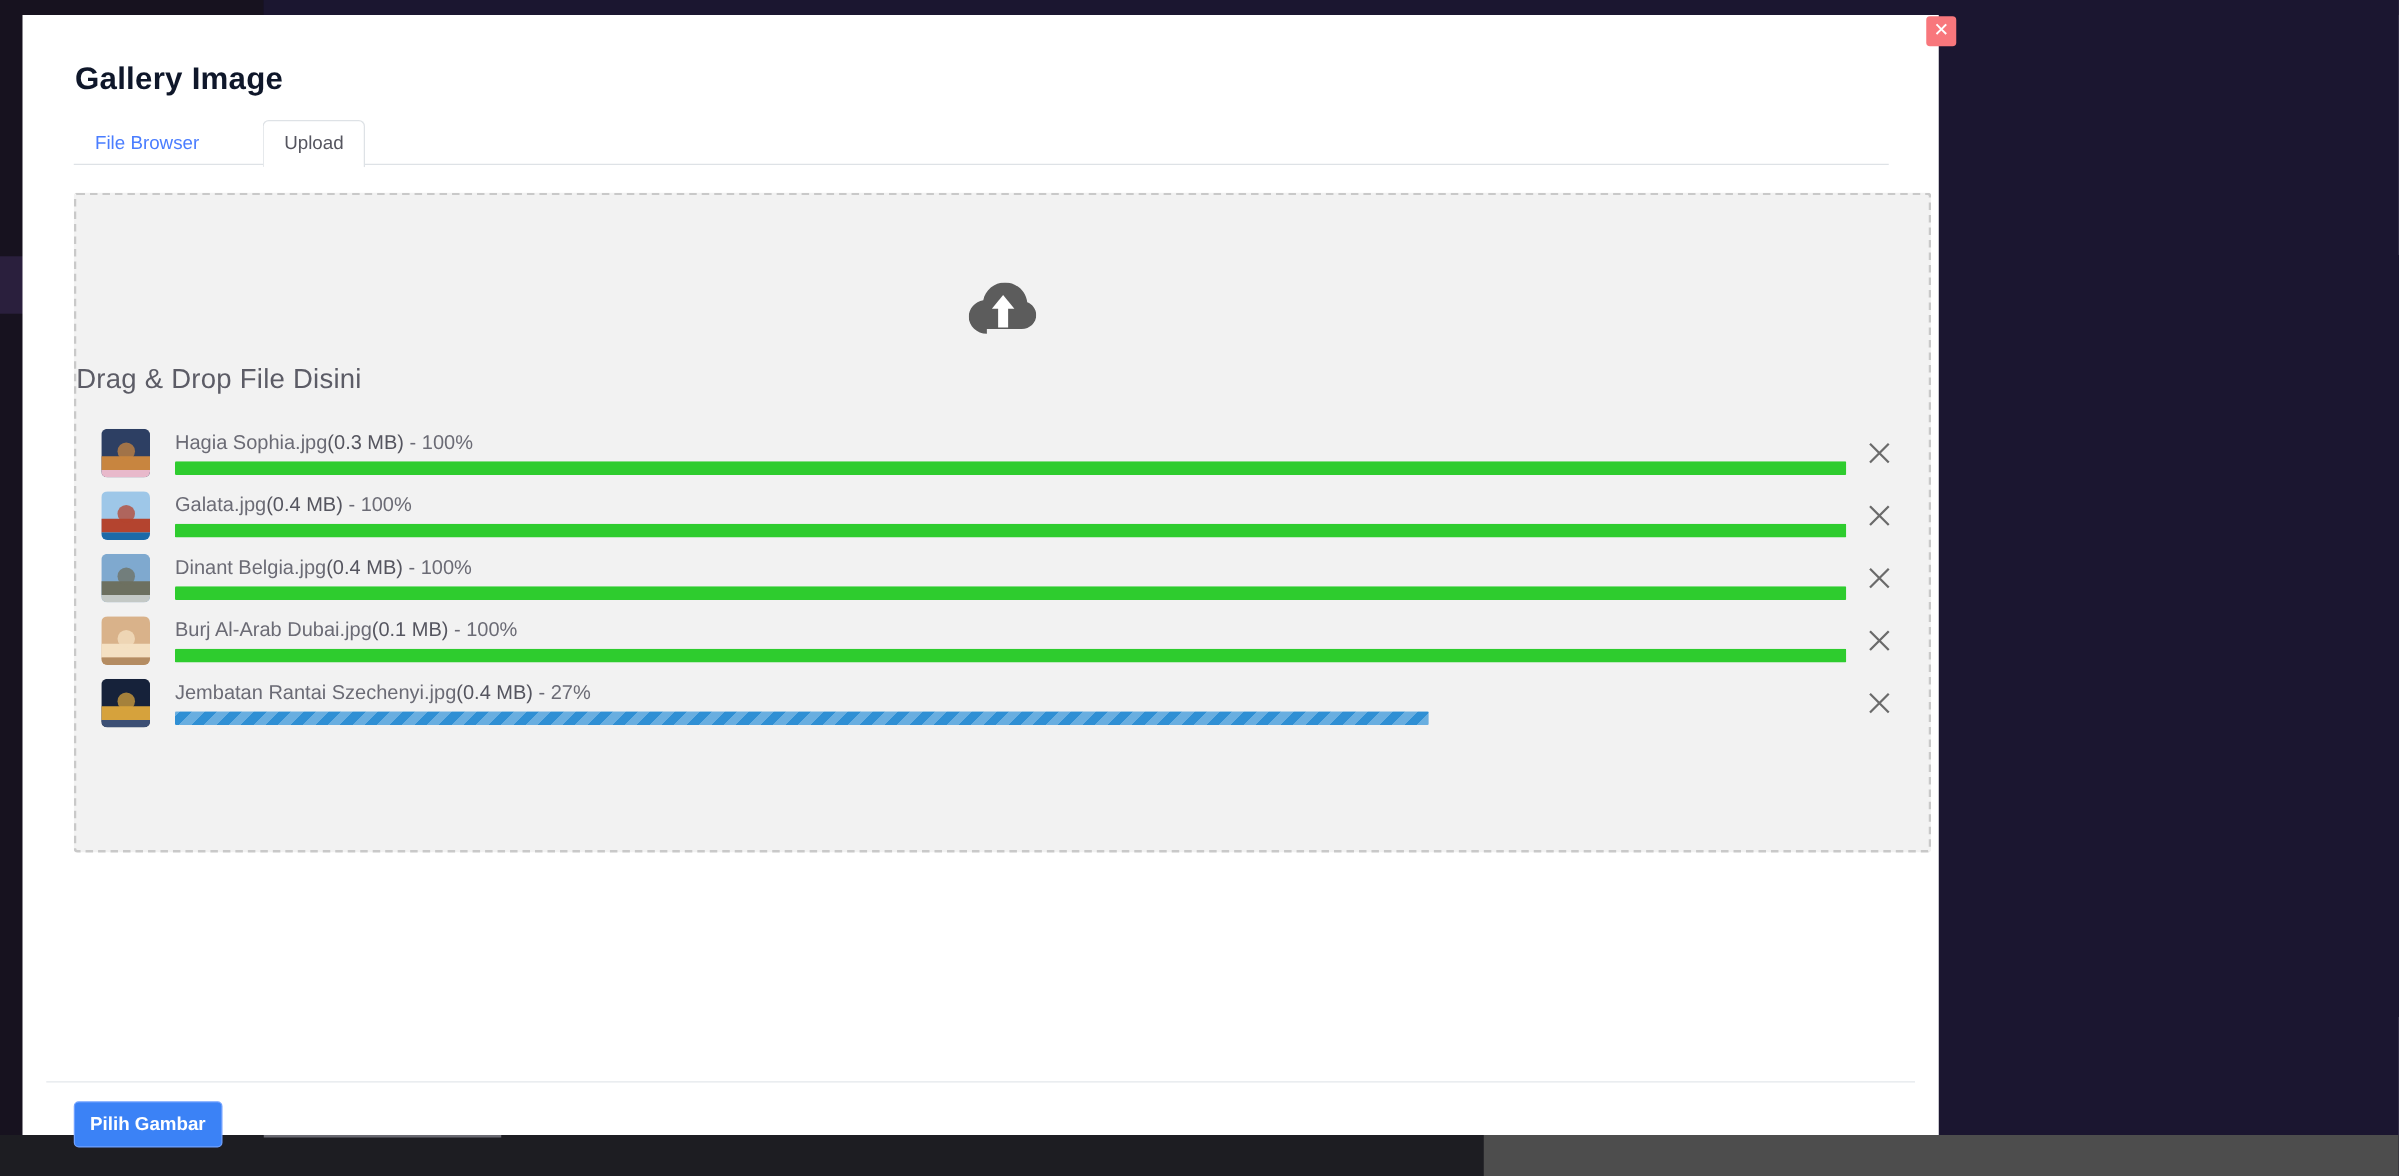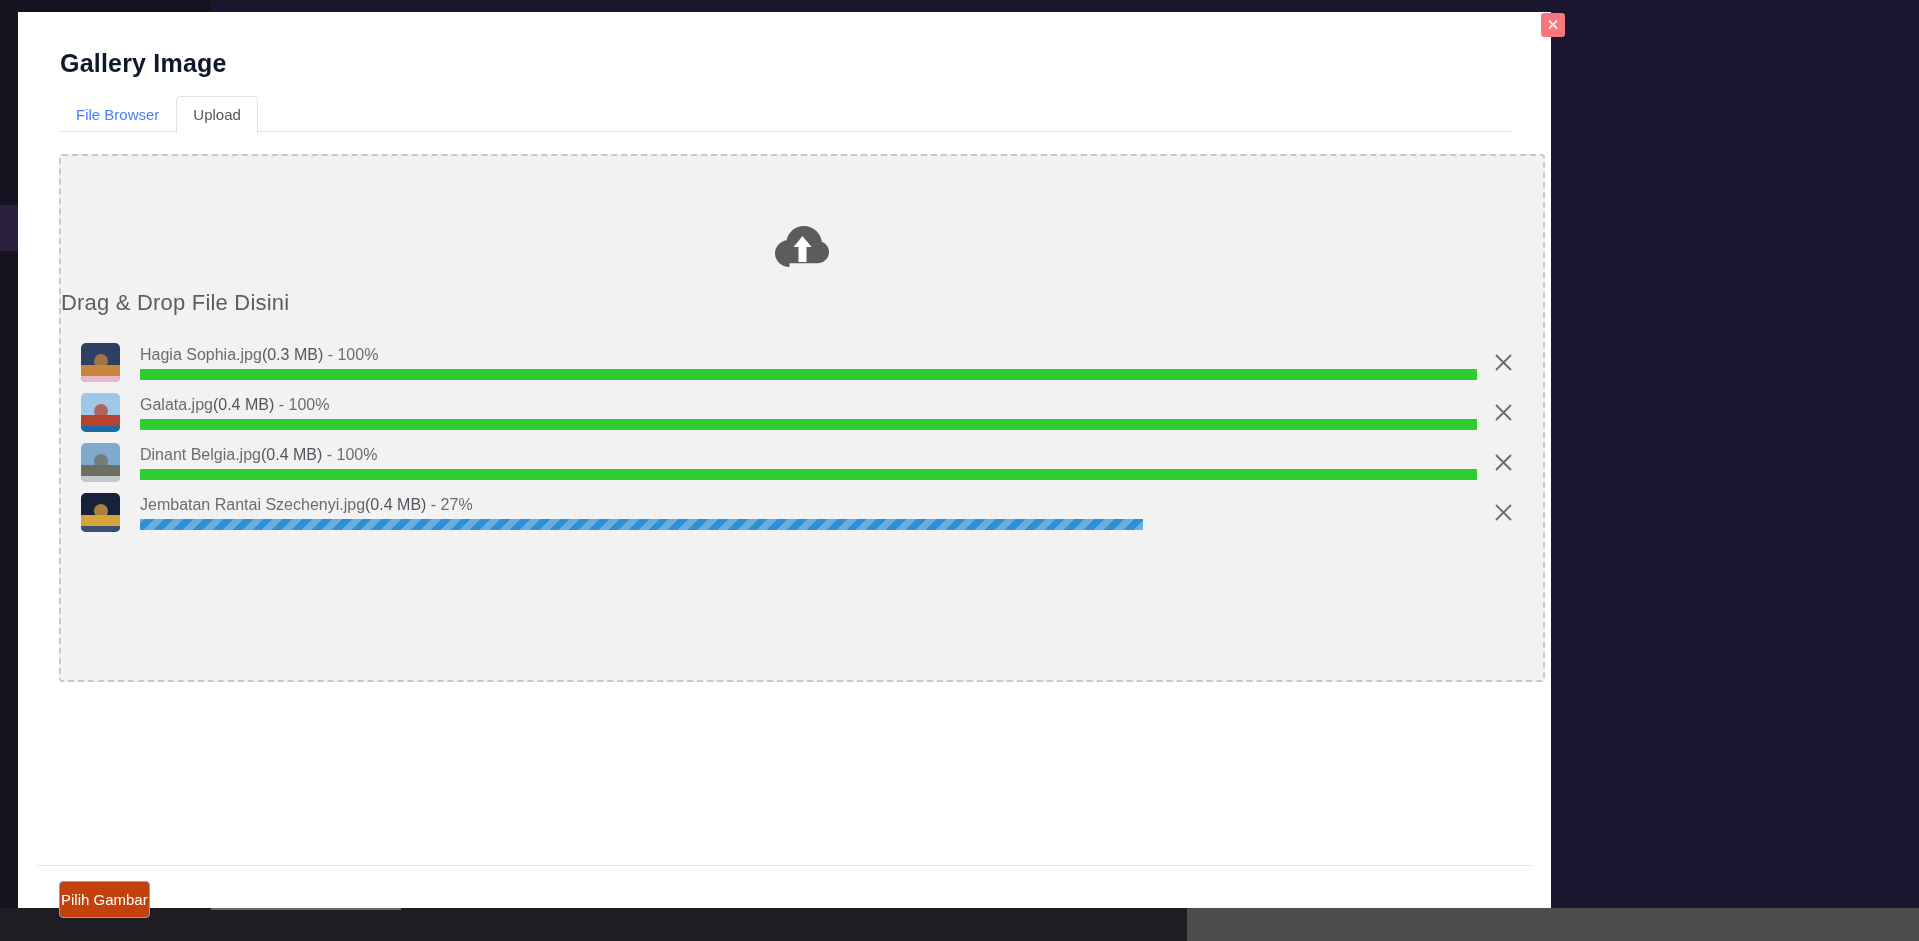--- a/index.html
+++ b/index.html
@@ -88,20 +88,21 @@
     position: relative;
     background: transparent;
     font-family: "Liberation Sans", sans-serif;
   }
   .tab.inactive { color: #4a7dff; }
   .tab.active {
     color: #55555f;
     background: #ffffff;
     border-color: #dee2e6 #dee2e6 #ffffff;
     margin-bottom: -1px;
+    margin-left: 34px;
   }
 
   
   .dropzone {
     position: absolute;
     left: 41px; top: 142px;
     width: 1486px; height: 528px;
     background: #f2f2f2;
     border: 2px dashed #c9c9c9;
     border-radius: 3px;
@@ -189,28 +190,29 @@
   .footer-divider {
     position: absolute;
     left: 19px; top: 853px;
     width: 1495px;
     height: 1px;
     background: #e4e7ec;
   }
   .btn-primary {
     position: absolute;
     left: 41px; top: 869px;
-    background: #c2410c;
+    background: #3b82f6;
     color: #ffffff;
     border: 1px solid #70a1ff;
     border-radius: 4px;
     font-size: 15px;
-    padding: 9px 1px;
+    padding: 9px 12px;
     cursor: pointer;
     font-family: "Liberation Sans", sans-serif;
+    font-weight: bold;
   }
 </style>
 </head>
 <body>
 
 <div class="bg-root">
   <div class="bg-sidebar"></div>
   <div class="bg-sidebar-active"></div>
   <div class="bg-topbar"></div>
   <div class="bg-taskbar">
@@ -301,20 +303,41 @@
           </div>
           <button class="file-remove">
             <svg width="21" height="21" viewBox="0 0 21 21" aria-hidden="true">
               <path d="M3 3 L18 18 M18 3 L3 18" stroke="#6b6b6b" stroke-width="1.8" fill="none"></path>
             </svg>
           </button>
         </div>
         <div class="file-row">
           <div class="thumb">
             <svg viewBox="0 0 39 39">
+              <rect width="39" height="39" fill="#d9b28a"></rect>
+              <rect y="22" width="39" height="11" fill="#f4e0c2"></rect>
+              <rect y="33" width="39" height="6" fill="#b48c62"></rect>
+              <circle cx="20" cy="18" r="7" fill="#f4e0c2" opacity="0.75"></circle>
+            </svg>
+          </div>
+          <div class="file-main">
+            <div class="file-name">Burj Al-Arab Dubai.jpg<span class="sz">(0.1 MB)</span><span> - 100%</span></div>
+            <div class="progress-track">
+              <div class="progress-fill done" style="width: 100%;"></div>
+            </div>
+          </div>
+          <button class="file-remove">
+            <svg width="21" height="21" viewBox="0 0 21 21" aria-hidden="true">
+              <path d="M3 3 L18 18 M18 3 L3 18" stroke="#6b6b6b" stroke-width="1.8" fill="none"></path>
+            </svg>
+          </button>
+        </div>
+        <div class="file-row">
+          <div class="thumb">
+            <svg viewBox="0 0 39 39">
               <rect width="39" height="39" fill="#16223a"></rect>
               <rect y="22" width="39" height="11" fill="#d6a23c"></rect>
               <rect y="33" width="39" height="6" fill="#3c4f74"></rect>
               <circle cx="20" cy="18" r="7" fill="#d6a23c" opacity="0.75"></circle>
             </svg>
           </div>
           <div class="file-main">
             <div class="file-name">Jembatan Rantai Szechenyi.jpg<span class="sz">(0.4 MB)</span><span> - 27%</span></div>
             <div class="progress-track">
               <div class="progress-fill active" style="width: 75%;"></div>

